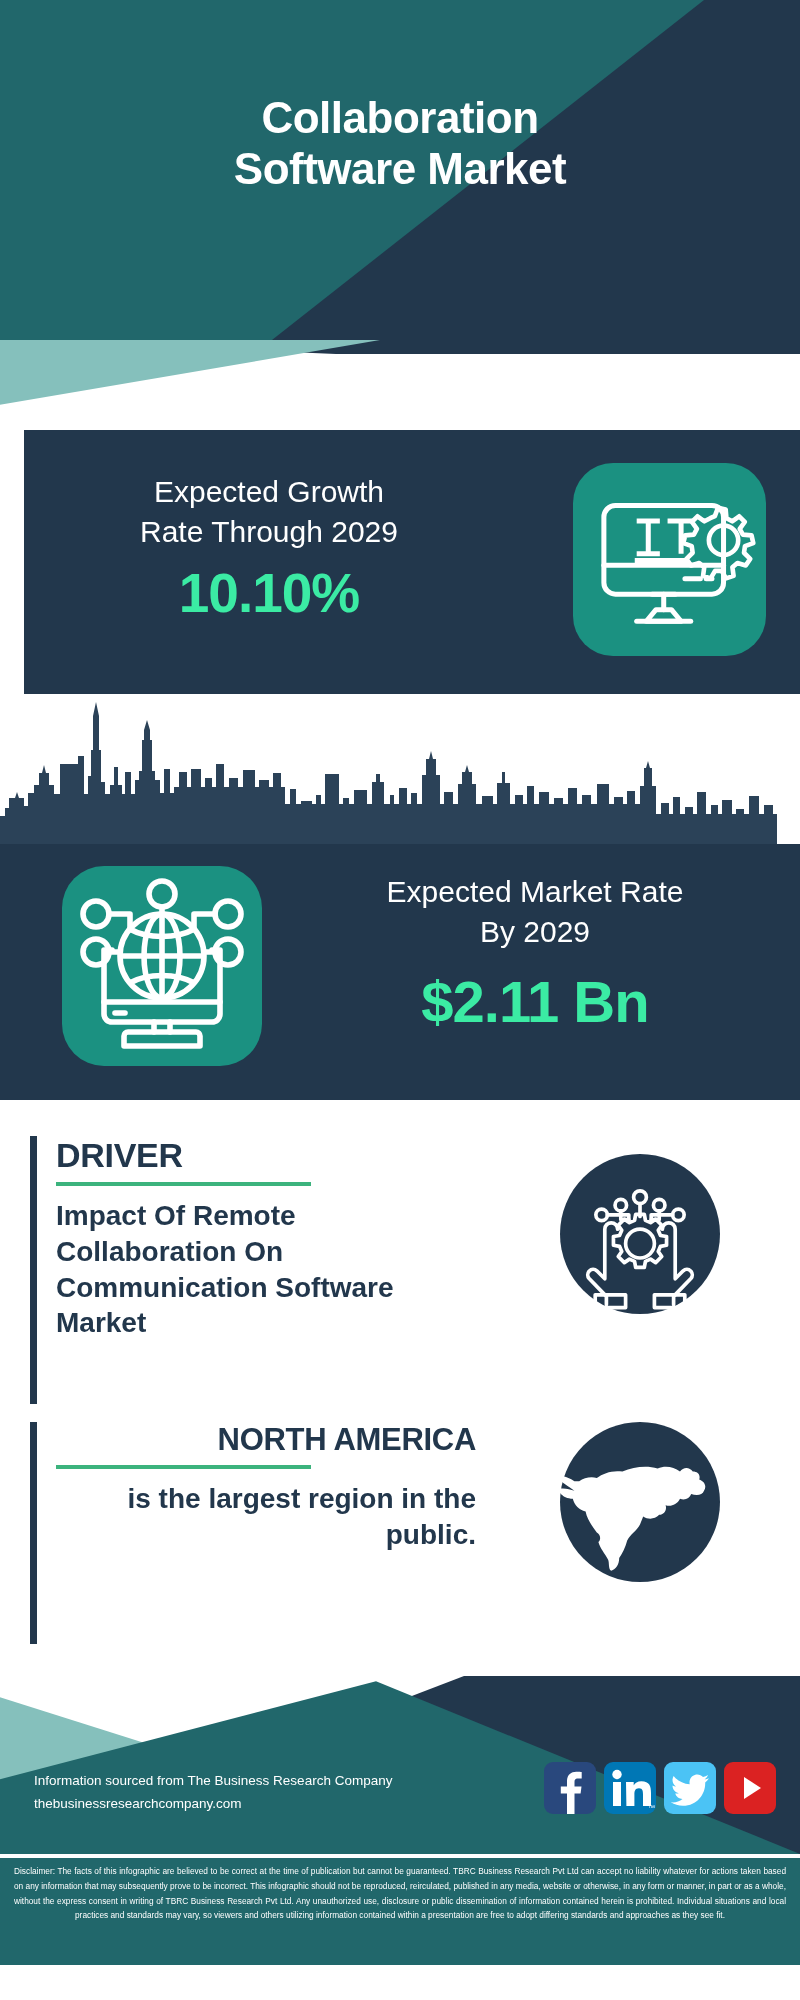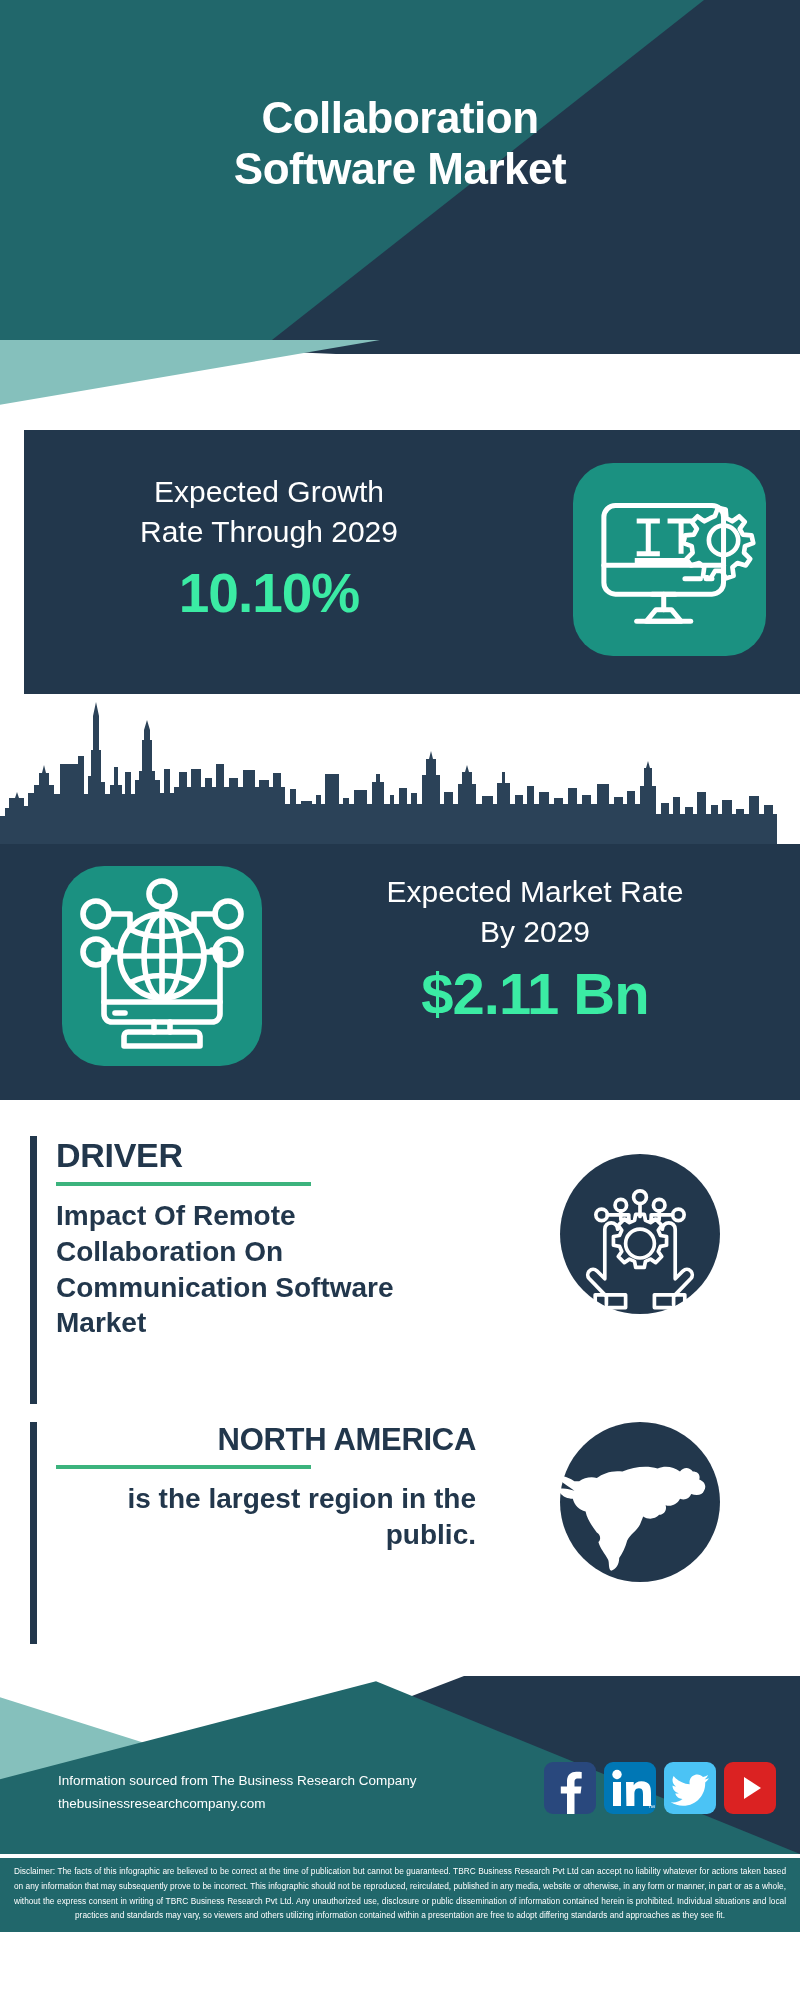--- a/index.html
+++ b/index.html
@@ -77,21 +77,21 @@
     position:absolute; left:62px; top:22px;
     width:200px; height:200px; border-radius:42px;
     background:#1B9181;
   }
   .market-text {
     position:absolute; left:300px; top:28px; width:470px;
     text-align:center; color:#ffffff;
   }
   .market-label { font-size:30px; line-height:1.33; }
   .market-value {
-    margin-top:8px; font-size:58px; font-weight:bold;
+    margin-top:16px; font-size:58px; font-weight:bold;
     color:#3BEBA4; letter-spacing:-1px;
   }
 
   
   .insights { position:relative; width:800px; height:576px; background:#ffffff; }
   .card { position:absolute; left:30px; width:740px; }
   .card .bar {
     position:absolute; left:0; top:0; width:7px; background:#22374C;
   }
   .card-body { margin-left:26px; width:420px; }
@@ -120,35 +120,35 @@
   .f-teal-light {
     position:absolute; inset:0; background:#85C0BC;
     clip-path: polygon(0 12%, 62% 100%, 0 100%);
   }
   .f-teal-dark {
     position:absolute; inset:0; background:#21676B;
     clip-path: polygon(47% 3%, 100% 100%, 0 100%, 0 58%);
   }
   .f-source {
     position:absolute; left:34px; bottom:38px; z-index:5;
-    color:#ffffff; font-size:13.5px; line-height:1.75;margin-left:24px;
+    color:#ffffff; font-size:13.5px; line-height:1.75;
   }
   .socials {
     position:absolute; right:24px; bottom:40px; z-index:5;
     display:flex; gap:8px;
   }
   .soc {
     width:52px; height:52px; border-radius:9px;
     display:flex; align-items:center; justify-content:center;
   }
   .soc svg { display:block; }
 
   
   .disclaimer {
-    position:relative; width:800px; height:78px;
+    position:relative; width:800px; height:111px;
     background:#21676B; overflow:hidden;
     padding:10px 14px 0 14px;
   }
   .disclaimer .topline {
     position:absolute; left:0; top:0; width:800px; height:4px; background:#ffffff;
   }
   .disclaimer p {
     color:#ffffff; font-size:8.3px; line-height:1.78;
     text-align:justify; text-align-last:center;
     font-family:"Liberation Sans", sans-serif;

